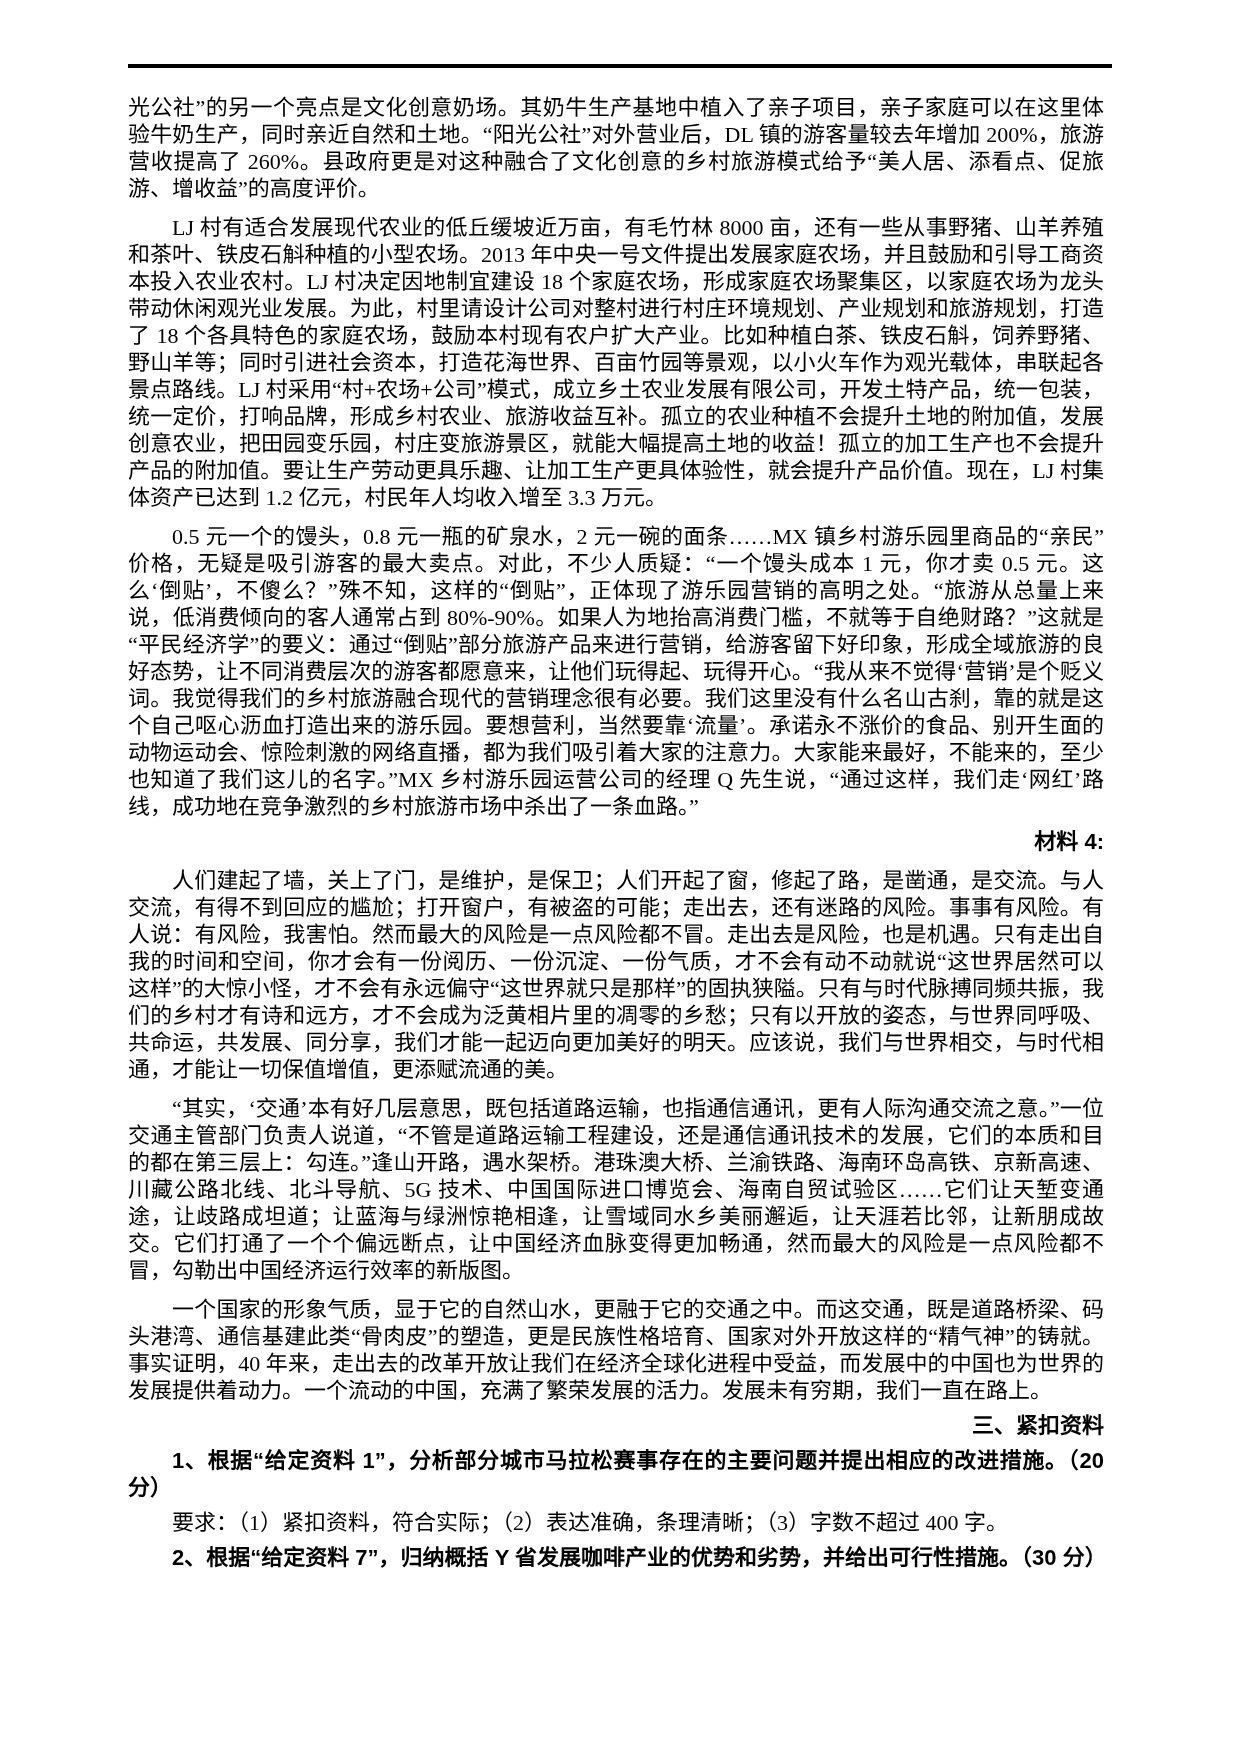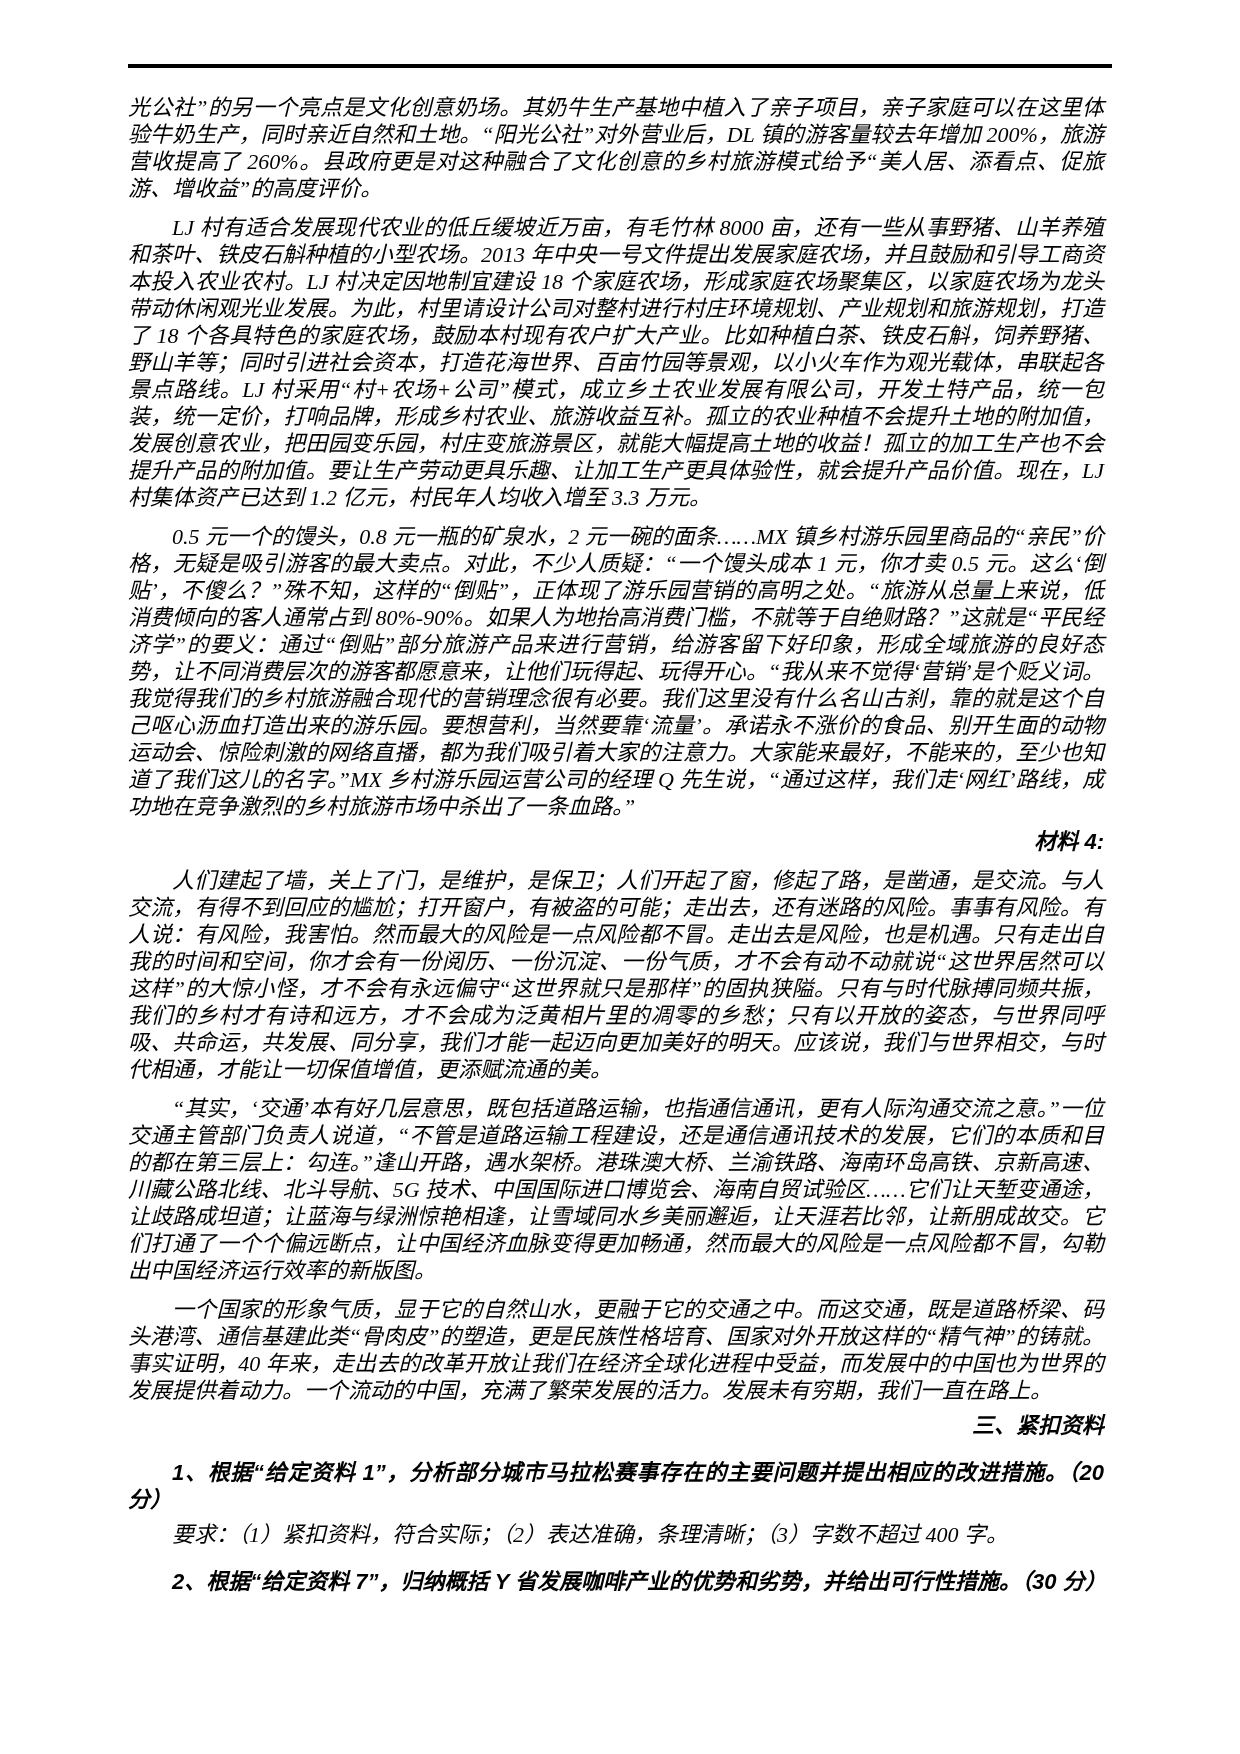--- a/index.html
+++ b/index.html
@@ -8,21 +8,20 @@
     background: #ffffff;
   }
   .page {
     position: relative;
     width: 1240px;
     height: 1626px;
     background: #ffffff;
     overflow: hidden;
     color: #000000;
     font-family: "Liberation Serif", "DejaVu Serif", serif;
-    font-style: italic;
   }
   .top-rule {
     position: absolute;
     top: 64px;
     left: 128px;
     width: 984px;
     height: 4px;
     background: #000000;
   }
   .content {
@@ -47,21 +46,21 @@
   .heading {
     font-weight: bold;
     font-family: "Liberation Sans", "DejaVu Sans", sans-serif;
     text-align: right;
     margin-top: 8px;
     margin-bottom: 8px;
   }
   .question {
     font-weight: bold;
     font-family: "Liberation Sans", "DejaVu Sans", sans-serif;
-    margin-top: 20px;
+    margin-top: 8px;
     margin-bottom: 8px;
   }
   .requirement {
     margin-top: 8px;
   }
   .page-number {
     position: absolute;
     top: 1682px;
     left: 808px;
     font-size: 19px;

